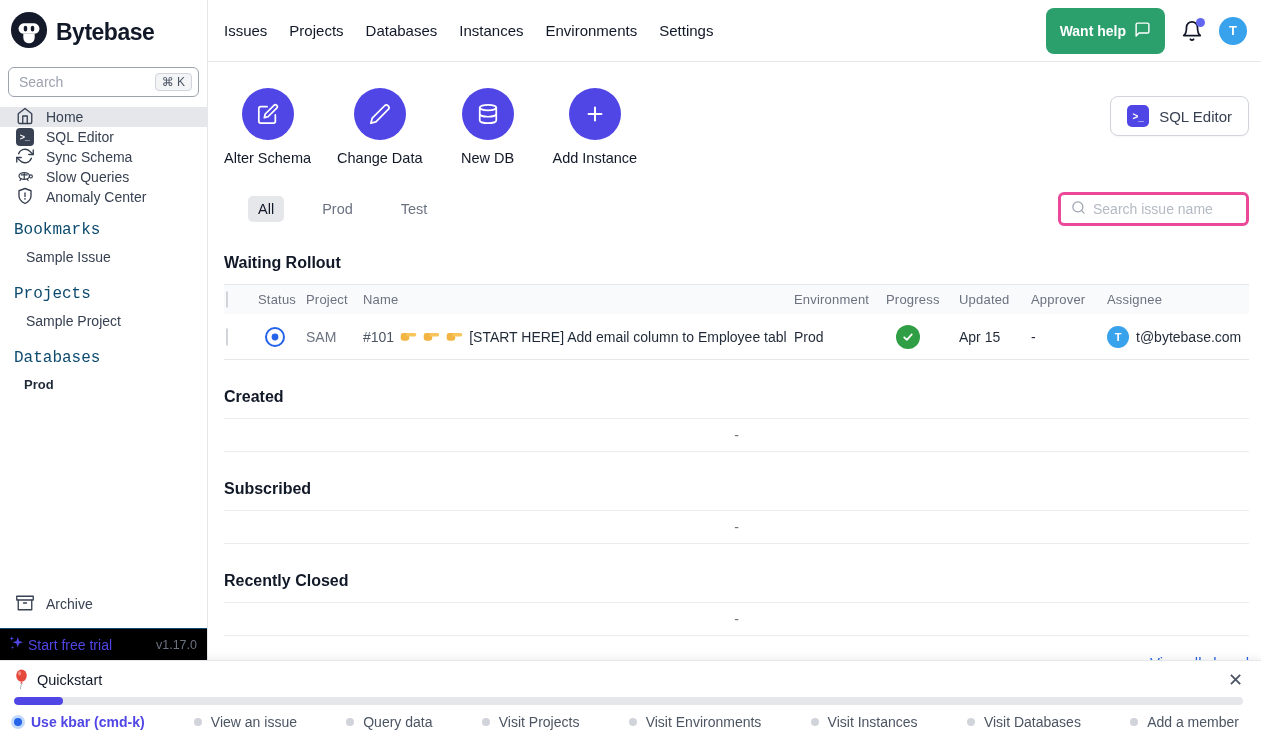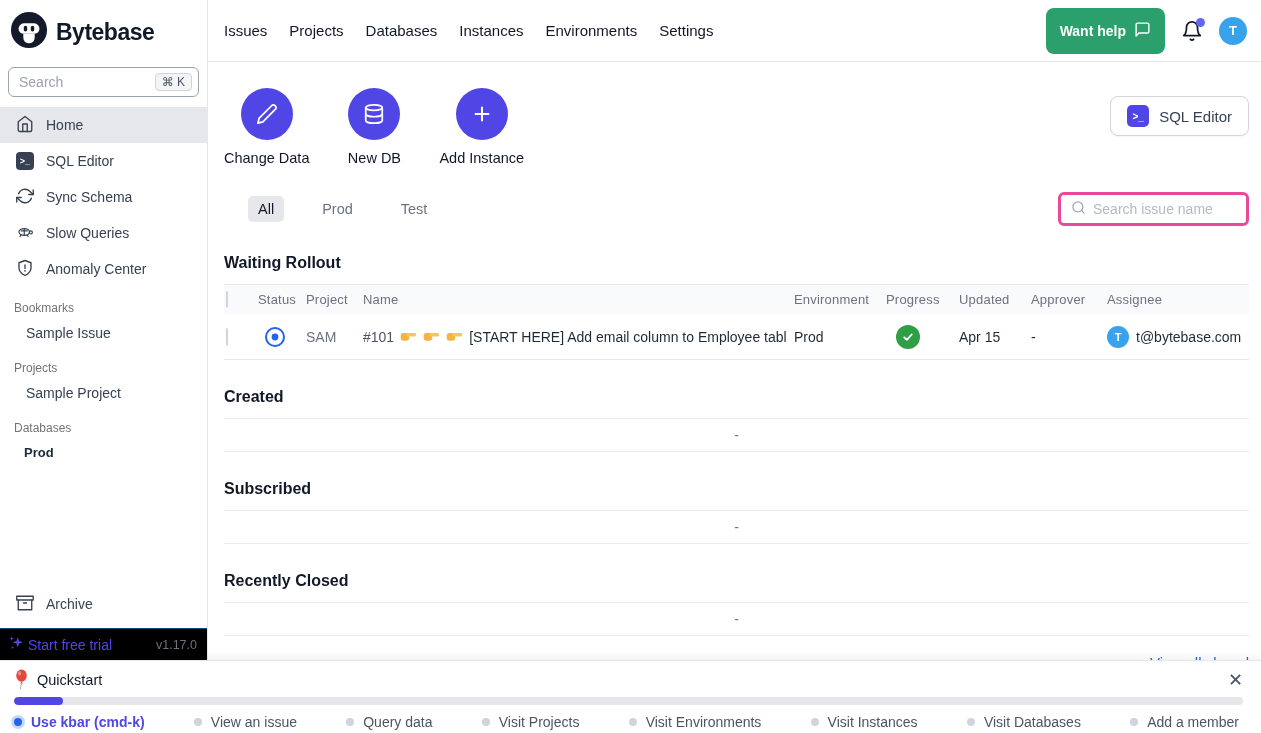--- a/index.html
+++ b/index.html
@@ -11,28 +11,28 @@
   .sidebar { width:208px; flex:0 0 208px; border-right:1px solid #e5e7eb;
     display:flex; flex-direction:column; background:#fff; }
   .logo-row { display:flex; align-items:center; gap:8px; padding:11px 8px 10px 10px; cursor:pointer; }
   .logo-text { font-size:23px; font-weight:800; color:#111827; letter-spacing:-0.5px; }
   .search-box { margin:4px 8px 10px 8px; height:30px; border:1px solid #9ca3af; border-radius:6px;
     display:flex; align-items:center; padding:0 6px 0 10px; cursor:text; }
   .search-ph { color:#9ca3af; font-size:14px; flex:1; }
   .kbd { font-size:12px; color:#4b5563; background:#f3f4f6; border:1px solid #d1d5db;
     border-radius:4px; padding:1px 6px; }
   .side-nav { display:flex; flex-direction:column; }
-  .side-item { display:flex; align-items:center; gap:12px; height:36px; padding:0 0 0 16px;
+  .side-item { display:flex; align-items:center; gap:12px; height:20px; padding:0 0 0 16px;
     font-size:14px; color:#374151; cursor:pointer; }
   .side-item.active { background:#e5e7eb; }
   .side-item svg { width:18px; height:18px; stroke:#374151; }
   .term-badge { width:18px; height:18px; border-radius:4px; background:#374151; color:#fff;
     font-size:9px; font-weight:700; display:flex; align-items:center; justify-content:center; }
   .side-section { margin-top:10px; }
-  .section-label { padding:4px 0 4px 14px; color:#737373; font-size:12px; }
+  .section-label { padding:4px 0 4px 14px; color:#0c4a6e; font-size:16px;font-family:Liberation Mono, monospace; }
   .section-item { padding:6px 0 6px 26px; font-size:14px; color:#374151; cursor:pointer; }
   .section-item.db-env { font-weight:700; font-size:13px; color:#1f2937; padding-left:24px; }
   .section-item.db-name { padding-left:38px; }
   .side-spacer { flex:1; }
   .archive-row { display:flex; align-items:center; gap:12px; height:36px; padding-left:16px;
     font-size:14px; color:#374151; cursor:pointer; margin-bottom:6px; }
   .archive-row svg { width:18px; height:18px; stroke:#374151; }
   .side-footer { border-top:1px solid #0c4a6e; background:#000000; height:32px;
     display:flex; align-items:center; padding:0 10px 0 8px;gap:32px; }
   .trial { display:flex; align-items:center; gap:2px; color:var(--accent,#5046e5);
@@ -258,20 +258,29 @@
           <span class="bell-dot"></span>
         </span>
         <span class="avatar">T</span>
       </div>
     </header>
 
     <div class="content">
 
       <div class="actions-row">
         <div class="quick-actions">
+          <div class="qa-item">
+            <span class="qa-circle">
+              <svg viewBox="0 0 24 24" fill="none" stroke-width="1.9" stroke-linecap="round" stroke-linejoin="round">
+                  <path d="M11 4H4a2 2 0 0 0-2 2v14a2 2 0 0 0 2 2h14a2 2 0 0 0 2-2v-7"></path>
+                  <path d="M18.5 2.5a2.12 2.12 0 0 1 3 3L12 15l-4 1 1-4z"></path>
+                </svg>
+            </span>
+            <span class="qa-label">Alter Schema</span>
+          </div>
           <div class="qa-item">
             <span class="qa-circle">
               <svg viewBox="0 0 24 24" fill="none" stroke-width="1.9" stroke-linecap="round" stroke-linejoin="round">
                   <path d="M17 3a2.83 2.83 0 0 1 4 4L7.5 20.5 2 22l1.5-5.5z"></path>
                 </svg>
             </span>
             <span class="qa-label">Change Data</span>
           </div>
           <div class="qa-item">
             <span class="qa-circle">

